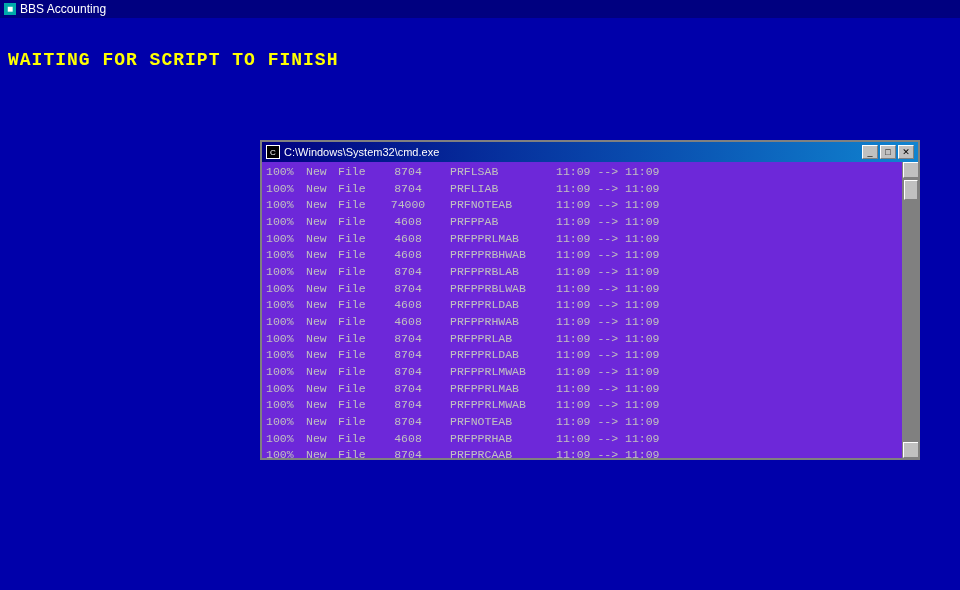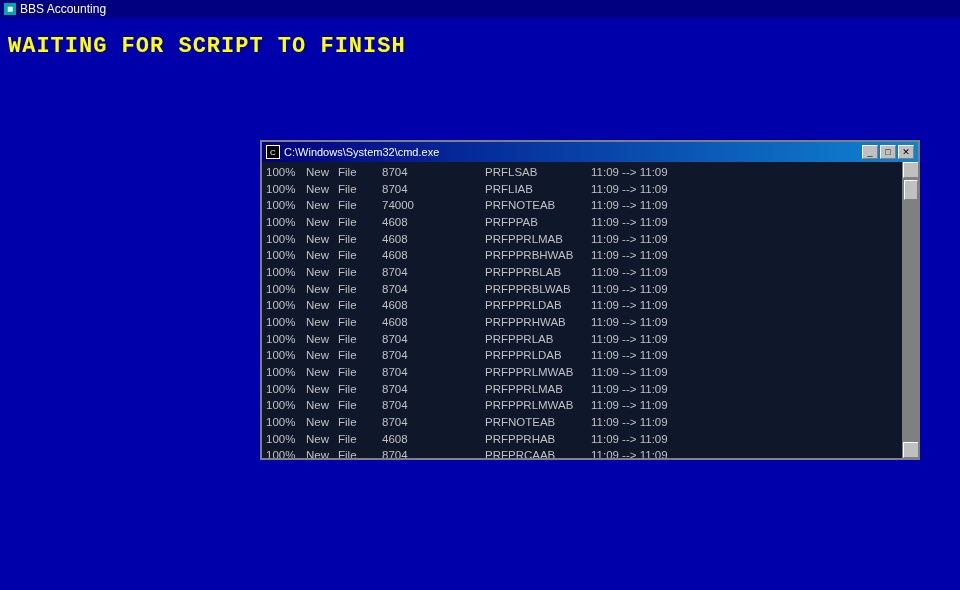--- a/index.html
+++ b/index.html
@@ -31,23 +31,23 @@
       display: inline-block;
       font-size: 10px;
       text-align: center;
       line-height: 12px;
     }
 
     
     #waiting-text {
       color: #ffff00;
       font-family: 'Courier New', Courier, monospace;
-      font-size: 22px;
+      font-size: 18px;
       font-weight: bold;
-      padding: 16px 8px;
+      padding: 32px 8px;
       letter-spacing: 1px;
     }
 
     
     #cmd-window {
       position: absolute;
       top: 140px;
       left: 260px;
       width: 660px;
       height: 320px;
@@ -102,23 +102,23 @@
       font-size: 9px;
       display: flex;
       align-items: center;
       justify-content: center;
       cursor: pointer;
       color: black;
       font-family: Arial, sans-serif;
     }
 
     #cmd-body {
-      background: #0f172a;
+      background: #6d28d9;
       color: #c0c0c0;
-      font-family: Liberation Sans, sans-serif;
+      font-family: Liberation Mono, monospace;
       font-size: 11.5px;
       flex: 1;
       overflow: hidden;
       display: flex;
     }
 
     #cmd-content {
       flex: 1;
       overflow: hidden;
       padding: 2px 4px;
@@ -165,22 +165,22 @@
       left: 1px;
     }
 
     .cmd-row {
       display: flex;
       line-height: 1.45;
       white-space: nowrap;
     }
 
     .col-pct { width: 40px; color: #c0c0c0; }
-    .col-size { width: 60px; text-align: left; color: #c0c0c0; padding-right: 8px; }
-    .col-name { width: 110px; color: #c0c0c0; padding-left: 8px; margin-left: 35px; }
+    .col-size { width: 60px; text-align: center; color: #c0c0c0; padding-right: 8px; }
+    .col-name { width: 110px; color: #c0c0c0; padding-left: 8px; }
     .col-time { color: #c0c0c0; padding-left: 4px; }
   </style>
 </head>
 <body>
 
 <div id="title-bar">
   <span id="title-bar-icon">■</span>
   <span>BBS Accounting</span>
 </div>
 

